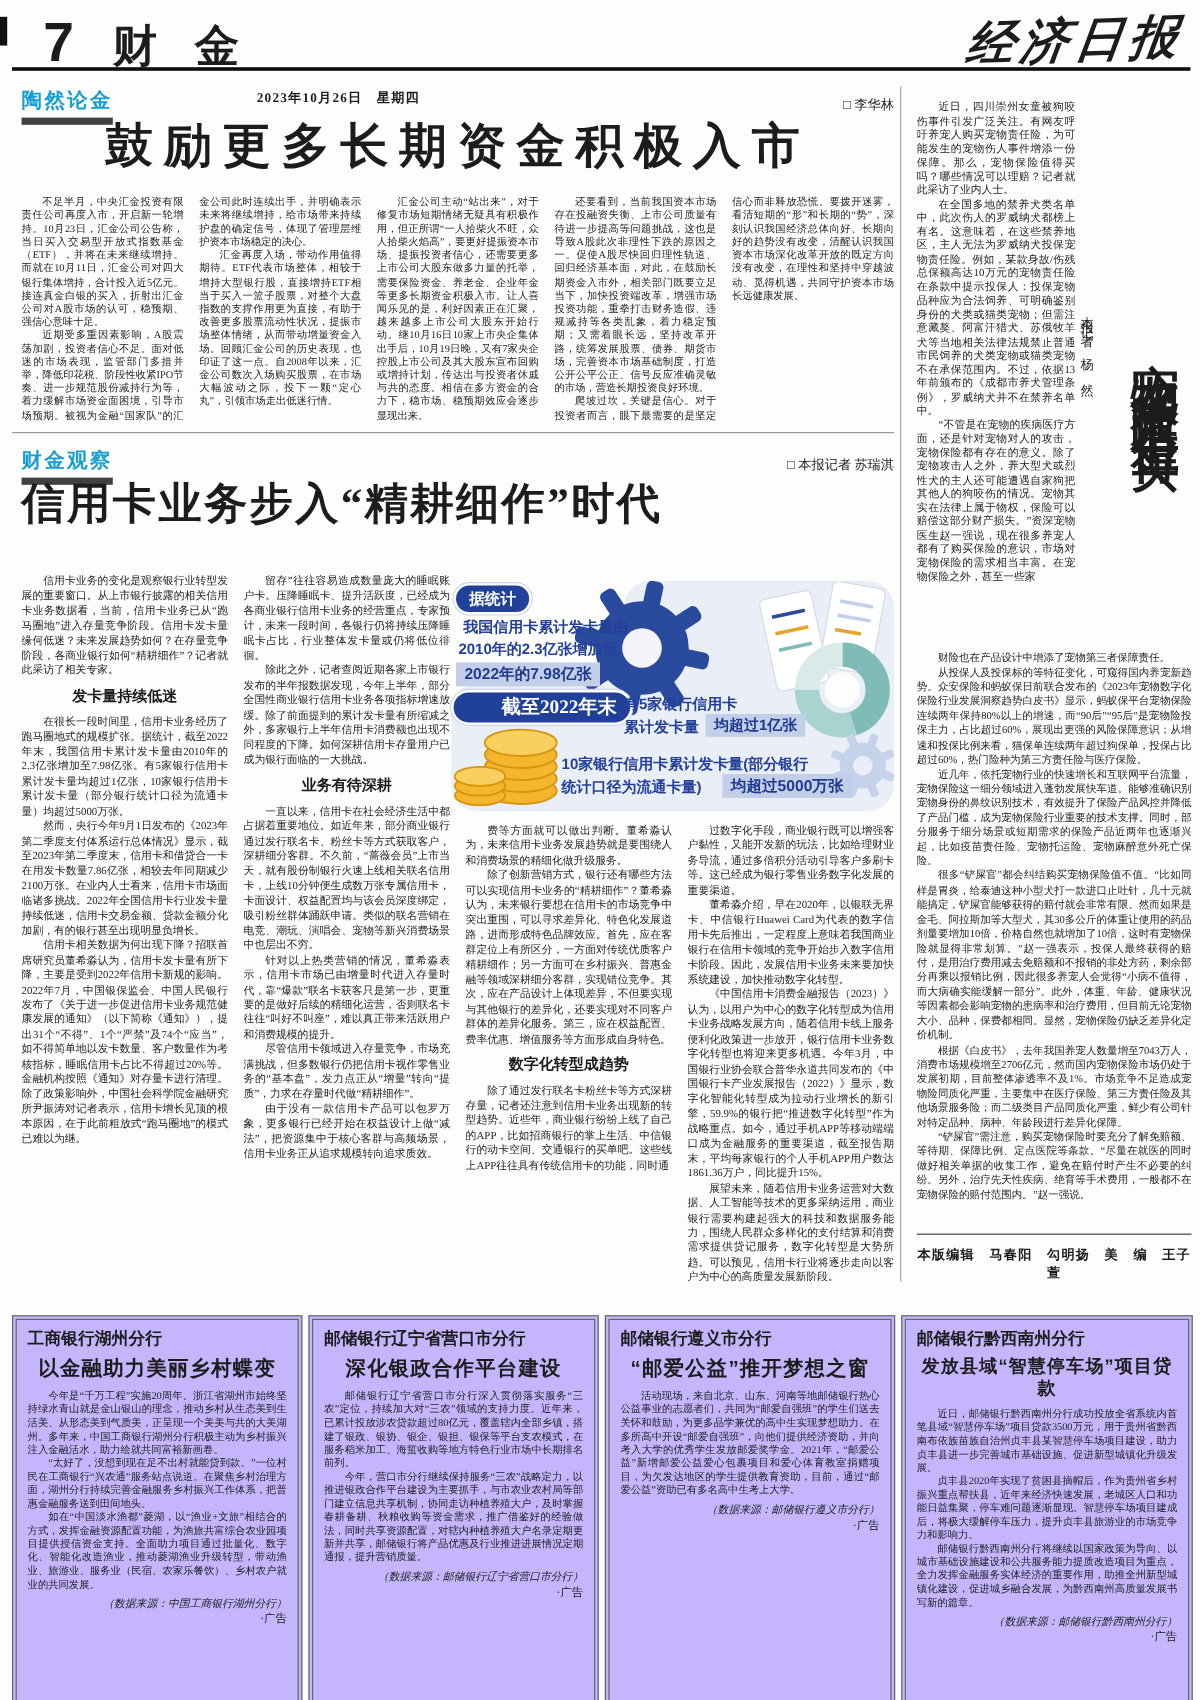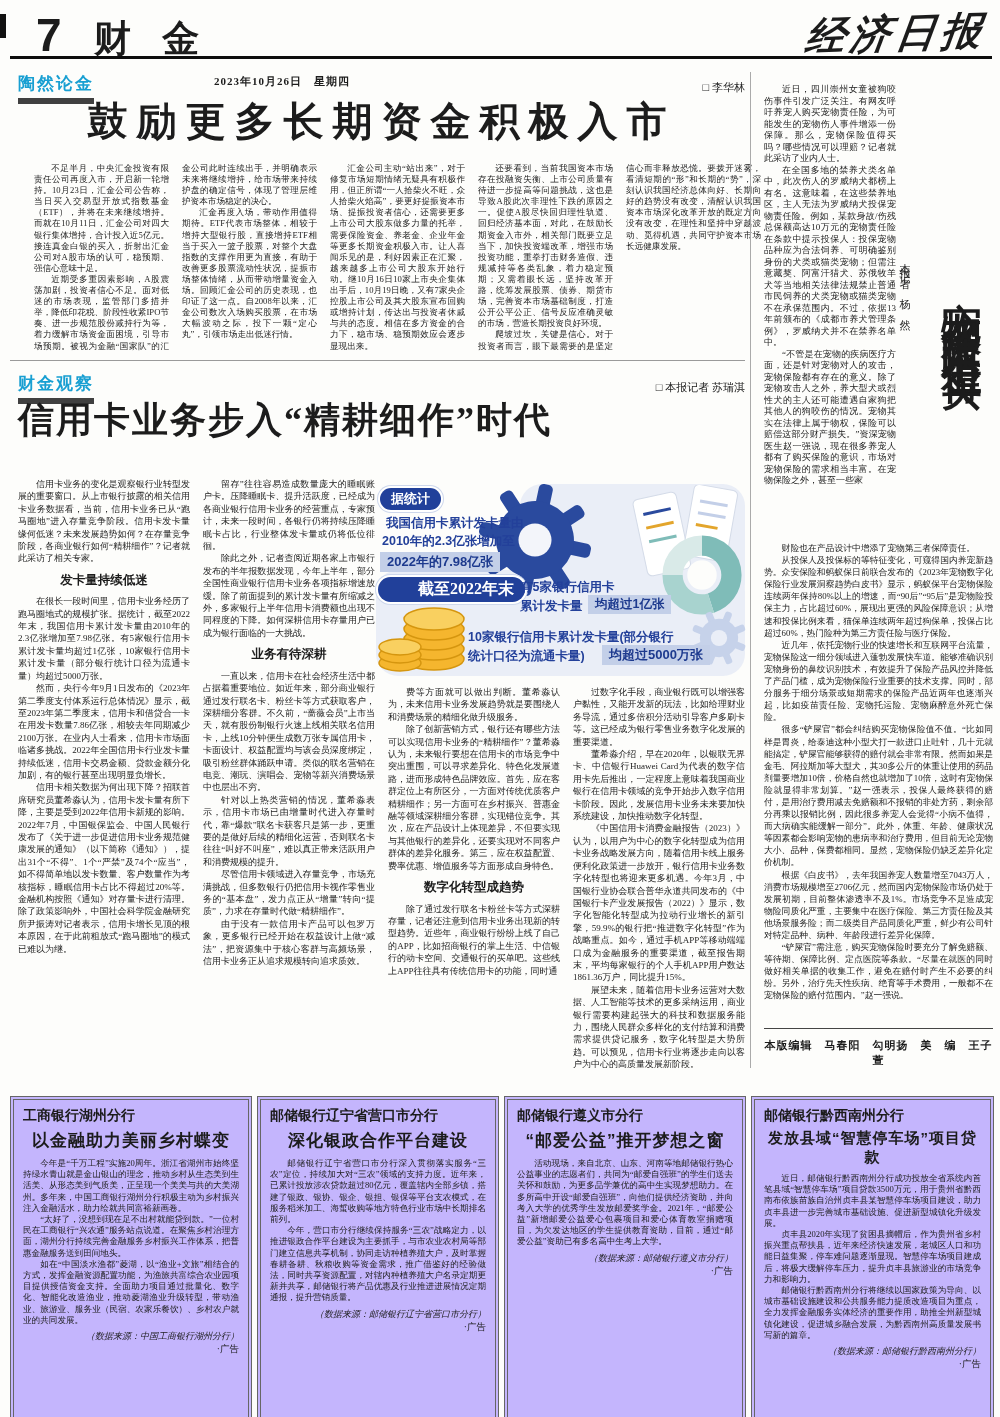--- a/index.html
+++ b/index.html
@@ -20,21 +20,21 @@
   
   .col-label{font-size:17px;font-weight:bold;color:#189fd2;border-bottom:6px solid #404040;padding-bottom:3px;letter-spacing:2px;}
   .byline{font-size:11px;color:#222;text-align:right;}
 
   .headline1{left:18px;top:94px;width:727px;text-align:center;font-size:40px;font-weight:900;letter-spacing:9px;}
   .headline2{left:18px;top:396px;width:727px;text-align:left;font-size:36px;font-weight:900;letter-spacing:2px;}
 
   .para{margin:0;text-indent:2em;text-align:justify;}
   .subhead{text-align:center;font-weight:bold;font-size:12.5px;margin:9px 0;font-family:"Liberation Sans",sans-serif;}
 
-  .a1-cols{left:34px;top:163px;width:727px;height:189px;overflow:hidden;
+  .a1-cols{left:18px;top:163px;width:727px;height:189px;overflow:hidden;
            column-count:5;column-gap:13px;column-fill:auto;font-size:8.6px;line-height:11.1px;}
   .a2-col{overflow:hidden;font-size:9px;line-height:12.4px;}
 
   .h-sep{left:10px;top:360px;width:735px;height:1px;background:#9a9a9a;}
   .v-divider{left:750px;top:72px;width:1px;height:996px;background:#aaa;}
 
   
   .info-blob{background:#eaeef7;border-radius:22px;}
   .info-pill{background:#21409a;color:#fff;font-weight:bold;border-radius:14px;
              padding:2px 11px;box-shadow:0 0 0 2px #fff,0 0 0 3px #cdd7ec;}

